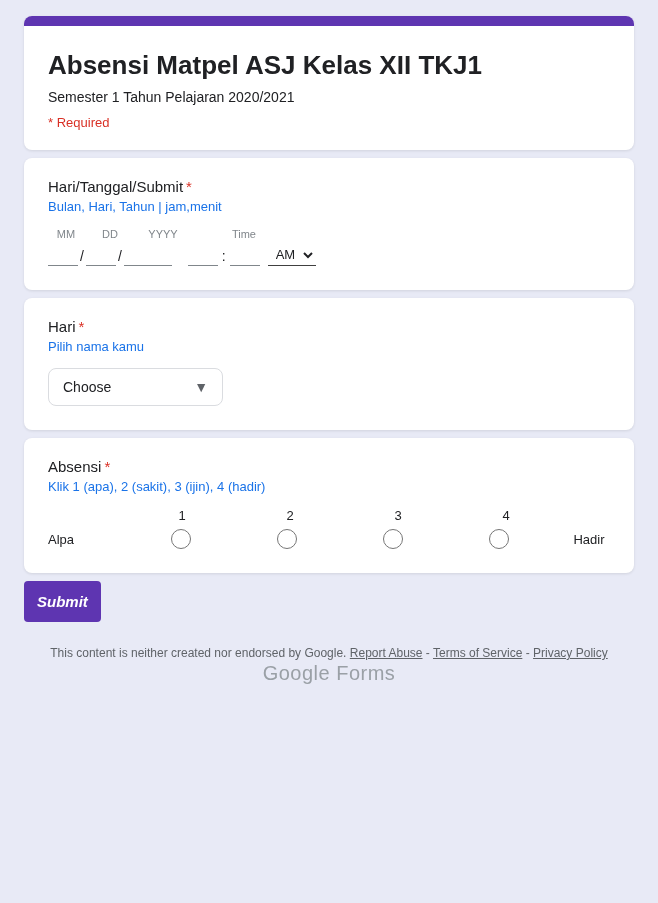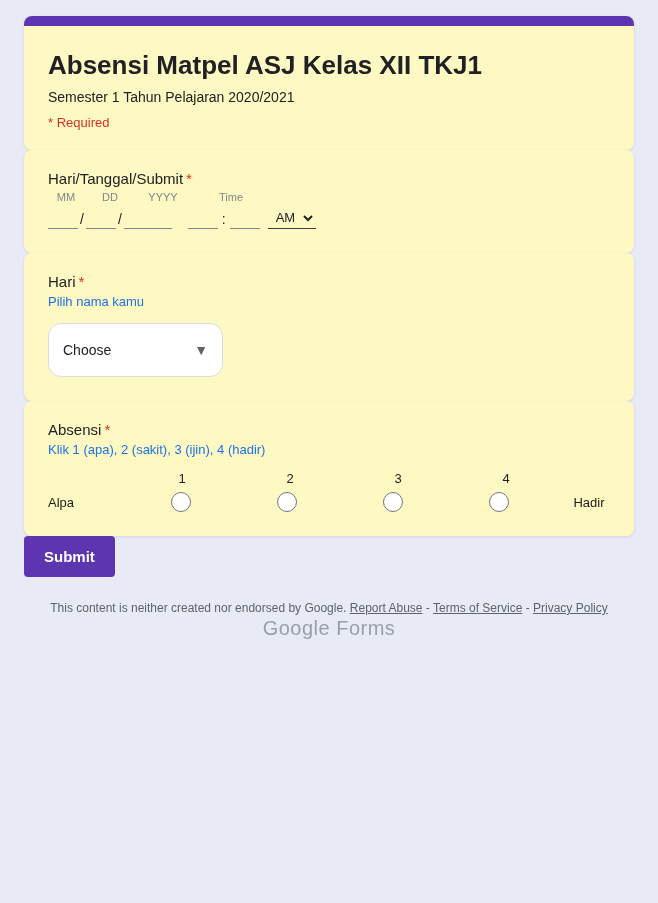--- a/index.html
+++ b/index.html
@@ -7,24 +7,24 @@
       background: #e8eaf6;
       font-family: 'Arial', sans-serif;
       min-height: 903px;
       width: 658px;
       display: flex;
       flex-direction: column;
       align-items: center;
       padding: 0 0 30px 0;
     }
     .card {
-      background: #fef9c3;
+      background: #ffffff;
       border-radius: 8px;
       width: 610px;
-      margin: 0 auto 0 auto;
+      margin: 0 auto 8px auto;
       box-shadow: 0 1px 3px rgba(0,0,0,0.1);
       overflow: hidden;
     }
     .card-header {
       border-top: 10px solid #5e35b1;
       padding: 24px 24px 20px 24px;
     }
     .card-header h1 {
       font-size: 26px;
       font-weight: 600;
@@ -63,21 +63,21 @@
       gap: 0;
       margin-bottom: 4px;
     }
     .dt-label {
       font-size: 11px;
       color: #80868b;
       width: 36px;
       text-align: center;
     }
     .dt-label.yyyy { width: 54px; }
-    .dt-label.time { width: 50px; margin-left: 16px; }
+    .dt-label.time { width: 50px; margin-left: 16px; text-align: right; }
     .dt-input-group {
       display: flex;
       align-items: flex-end;
     }
     .dt-field {
       border: none;
       border-bottom: 1px solid #80868b;
       outline: none;
       font-size: 14px;
       color: #202124;
@@ -115,22 +115,22 @@
       background: transparent;
       padding: 2px 4px;
       margin-left: 6px;
       cursor: pointer;
     }
     .choose-dropdown {
       display: flex;
       align-items: center;
       justify-content: space-between;
       border: 1px solid #dadce0;
-      border-radius: 13px;
-      padding: 18px 14px;
+      border-radius: 8px;
+      padding: 10px 14px;
       width: 175px;
       cursor: pointer;
       background: #fff;
       margin-top: 2px;
     }
     .choose-dropdown span {
       font-size: 14px;
       color: #202124;
     }
     .choose-dropdown .arrow {
@@ -194,25 +194,26 @@
     }
     .submit-btn-wrap {
       width: 610px;
       margin: 0 auto 16px auto;
     }
     .submit-btn-inner {
       background: #5e35b1;
       color: #fff;
       border: none;
       border-radius: 4px;
-      padding: 12px 20px;
+      padding: 12px 13px;
       font-size: 15px;
       font-weight: 600;
       cursor: pointer;
       display: inline-block;
+      font-style: italic;
     }
     .footer {
       width: 610px;
       text-align: center;
       margin-top: 8px;
     }
     .footer .footer-note {
       font-size: 12px;
       color: #5f6368;
       margin-bottom: 2px;
@@ -245,20 +246,21 @@
       <div class="subtitle">Semester 1 Tahun Pelajaran 2020/2021</div>
       <div class="required-note">* Required</div>
     </div>
   </div>
 
   <div class="card">
     <div class="card-section">
       <div class="field-label">
         <span>Hari/Tanggal/Submit</span><span class="asterisk">*</span>
       </div>
+      <div class="field-hint">Bulan, Hari, Tahun | jam,menit</div>
       <div class="datetime-labels">
         <div class="dt-label">MM</div>
         <div style="width:8px"></div>
         <div class="dt-label">DD</div>
         <div style="width:8px"></div>
         <div class="dt-label yyyy">YYYY</div>
         <div class="dt-label time">Time</div>
       </div>
       <div class="dt-input-group">
         <input class="dt-field mm" type="text" maxlength="2" style="">

